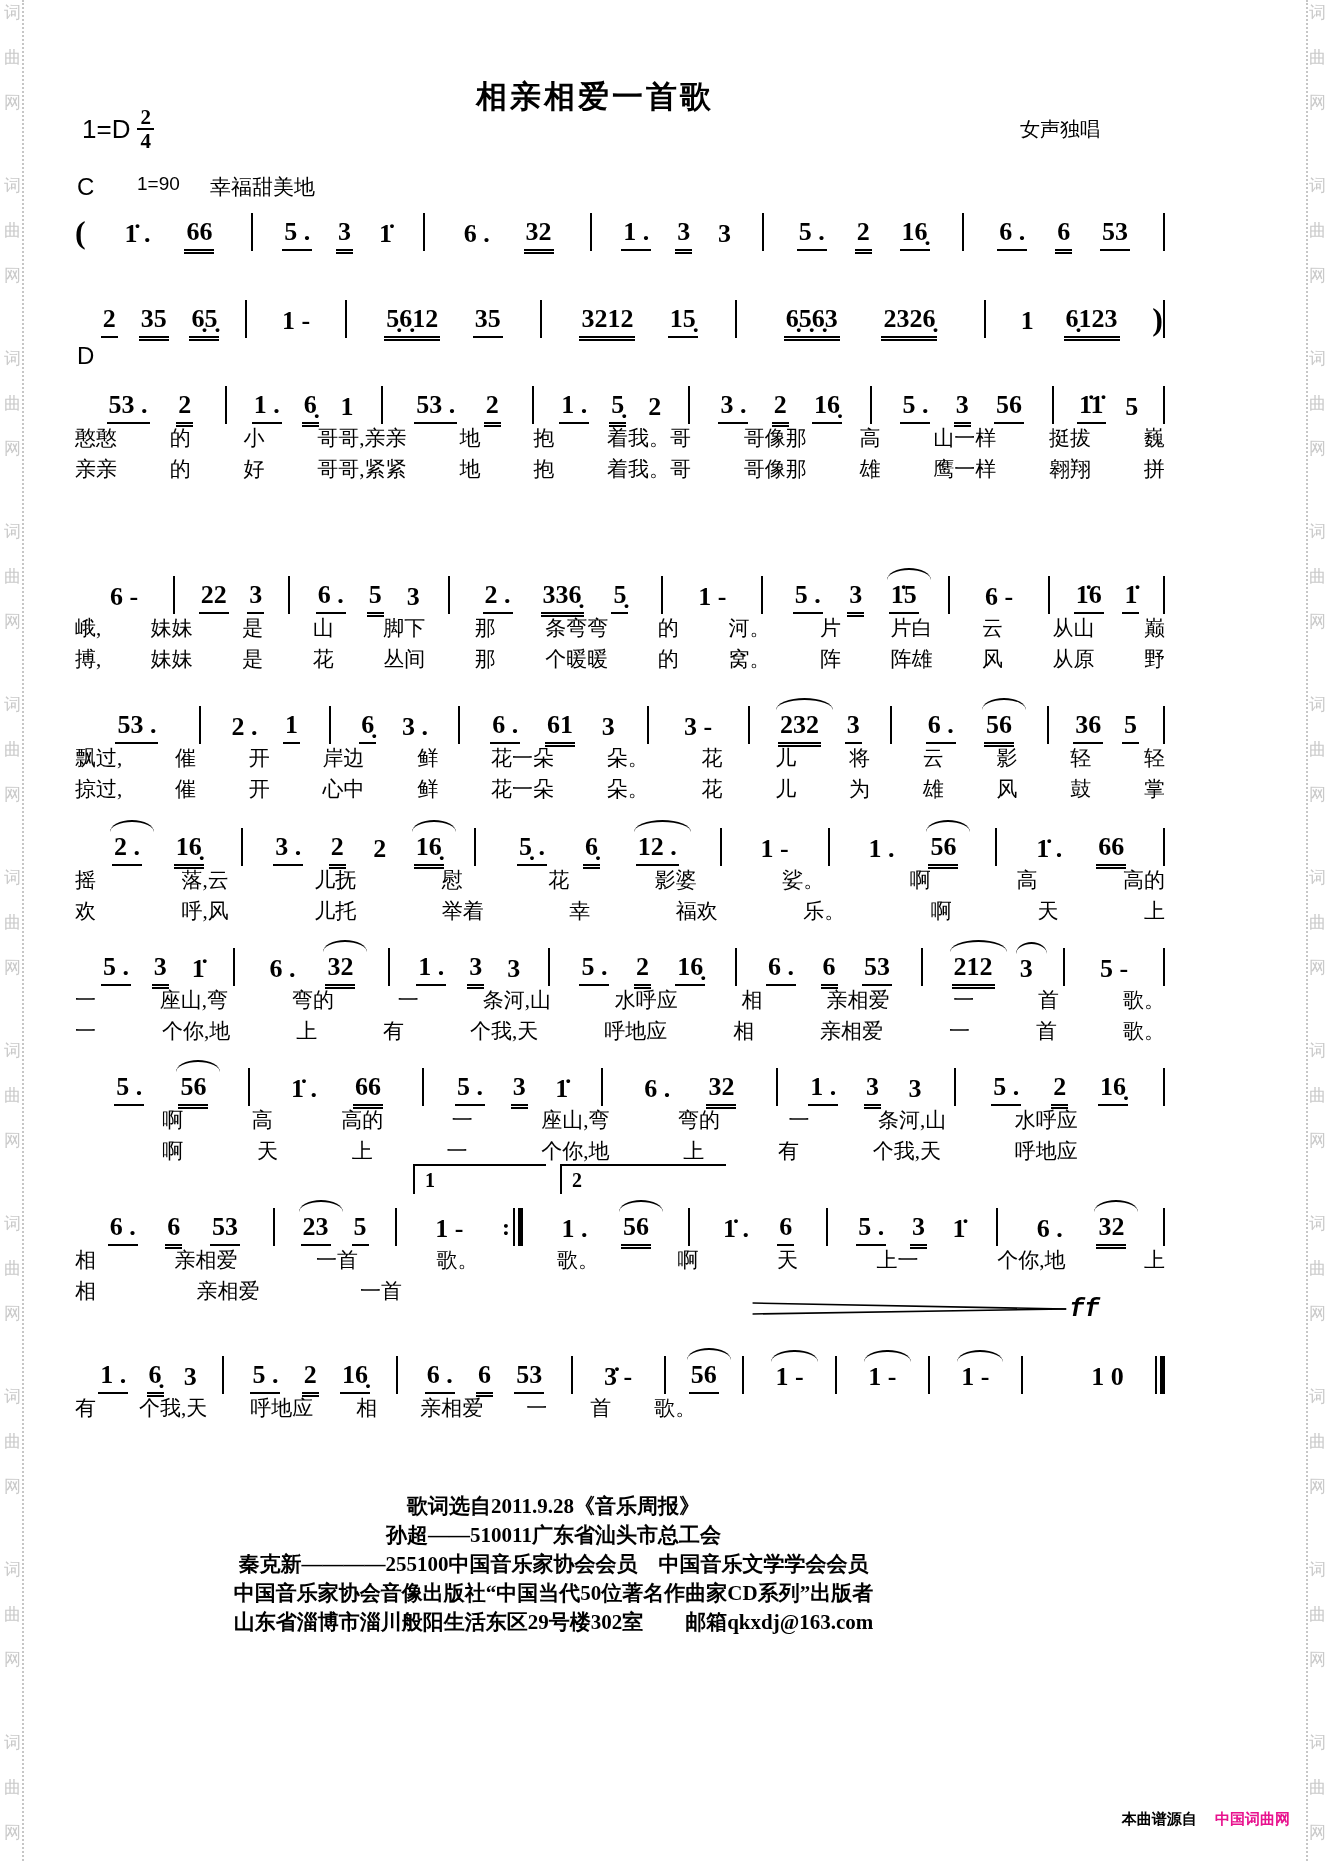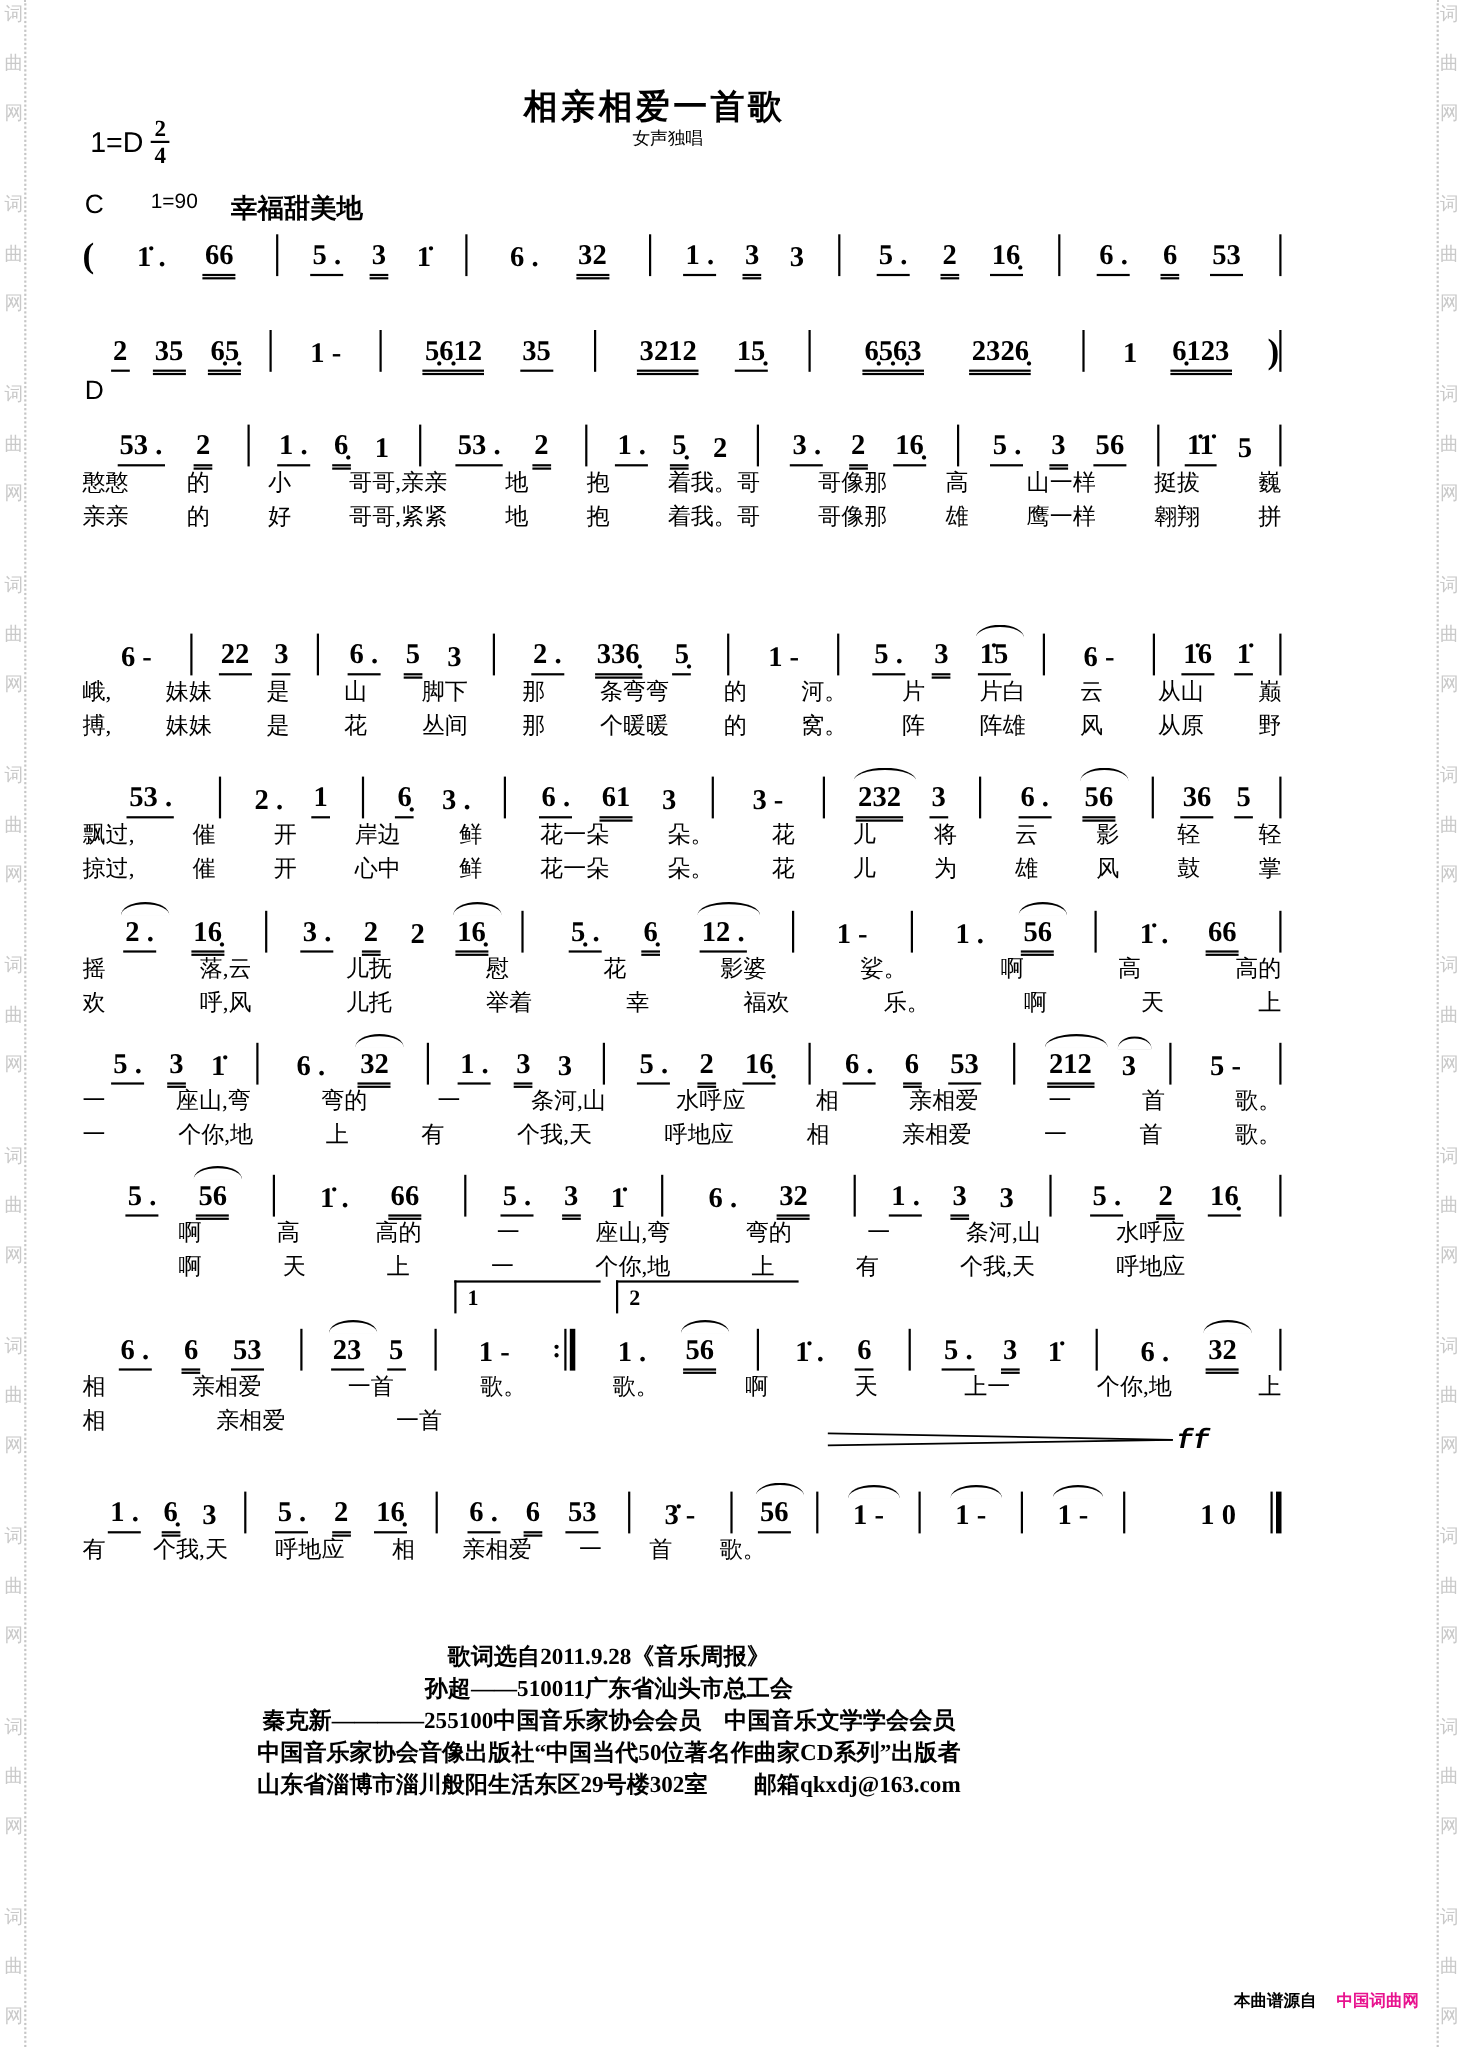--- a/index.html
+++ b/index.html
@@ -8,36 +8,36 @@
   .page{position:absolute;inset:0;}
 
   
   .wm-col{position:absolute;top:0;bottom:0;width:26px;}
   .wm-line{position:absolute;top:0;bottom:0;width:0;border-left:2px dotted #c6c6c6;}
   .wm-char{position:absolute;font-size:17px;color:#c9c9c9;line-height:1;}
 
   
   .title{position:absolute;left:75px;width:1040px;top:76px;text-align:center;
          font-size:31px;font-weight:bold;letter-spacing:3px;}
-  .subtitle{position:absolute;left:87px;width:1040px;top:116px;text-align:center;font-size:16px;}
+  .subtitle{position:absolute;left:60px;width:1040px;top:116px;text-align:right;font-size:20px;}
   .keysig{position:absolute;left:82px;top:106px;display:flex;align-items:center;
           font-family:"Liberation Sans",sans-serif;font-size:26px;}
   .frac{display:inline-block;margin-left:7px;text-align:center;
         font-family:"Liberation Serif",serif;font-weight:bold;font-size:21px;line-height:1.05;}
   .frac .top{display:block;border-bottom:2px solid #000;padding:0 3px;}
   .frac .bot{display:block;padding:0 3px;}
   .authors{position:absolute;left:975px;top:99px;font-size:22px;line-height:31px;white-space:pre;}
 
   
   .score{position:absolute;left:75px;top:0;width:1090px;height:100%;}
   .system{position:absolute;left:0;width:100%;}
   .sys-label{position:absolute;top:-36px;left:2px;font-size:24px;
              font-family:"Liberation Sans",sans-serif;}
   .ann{position:absolute;top:-32px;font-size:19px;font-family:"Liberation Sans",sans-serif;}
-  .ann.cjk{font-size:24px;font-weight:bold;font-family:"Liberation Serif",serif;}
+  .ann.cjk{font-size:21px;font-weight:normal;font-family:"Liberation Serif",serif;}
   .notes-row{display:flex;align-items:flex-end;height:46px;}
   .measure{display:flex;justify-content:space-evenly;align-items:flex-end;padding:0 5px;min-width:0;}
   .grp{font-family:"Liberation Serif","DejaVu Serif",serif;font-weight:bold;font-size:26px;
        line-height:1;position:relative;padding:0 2px 4px 2px;white-space:pre;}
   .u1{border-bottom:2px solid #000;}
   .u2{border-bottom:2px solid #000;}
   .u2::after{content:"";position:absolute;left:0;right:0;bottom:-5px;height:2px;background:#000;}
   .tie::before{content:"";position:absolute;top:-14px;left:-2px;right:-12px;height:10px;
                border-top:2px solid #000;border-radius:50% 50% 0 0/100% 100% 0 0;}
   .bar{width:2px;height:38px;background:#000;flex:none;}

